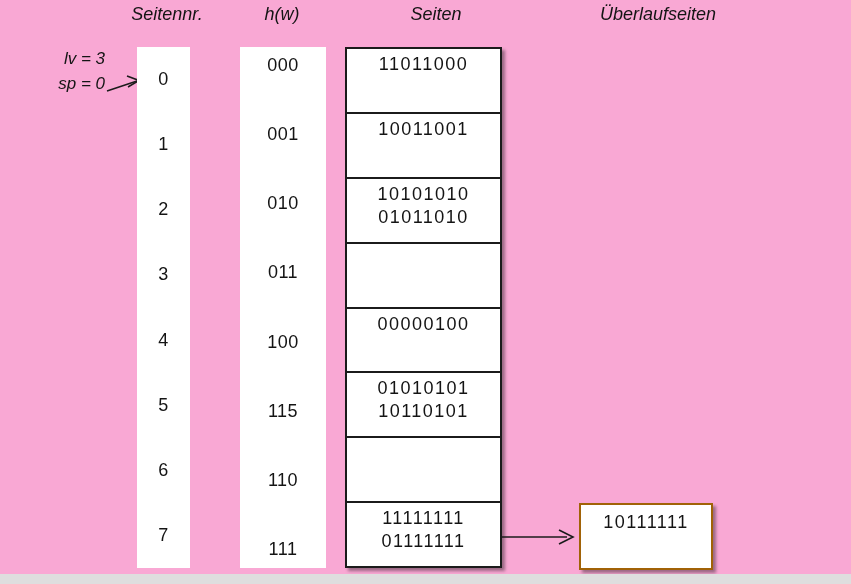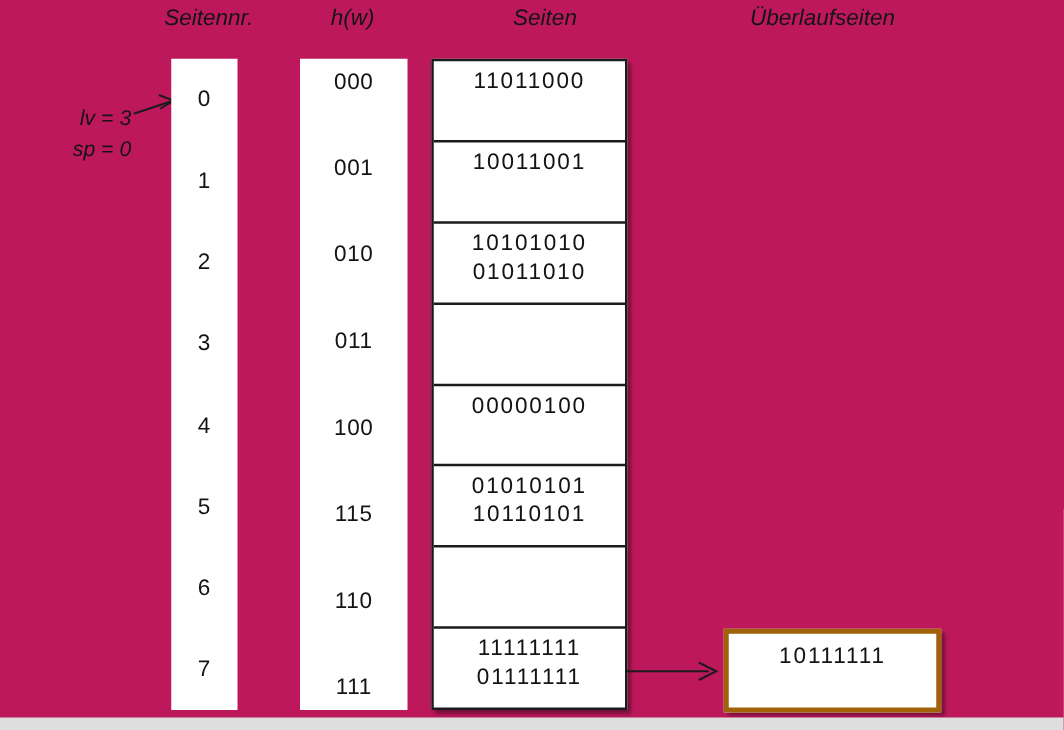--- a/index.html
+++ b/index.html
@@ -1,34 +1,34 @@
 <!DOCTYPE html>
 <html><head>
 <meta charset="utf-8">
 <style>
   html,body{margin:0;padding:0;}
   .canvas{
     position:relative;
     width:851px;height:584px;
-    background:#be185d;
+    background:#f9a8d4;
     font-family:"Liberation Sans", sans-serif;
     color:#141414;
     overflow:hidden;
   }
   .hdr{
     position:absolute;top:4px;height:22px;
     transform:translateX(-50%);
     font-size:18px;font-style:italic;font-weight:500;
     white-space:nowrap;
   }
   .annotation{
     position:absolute;left:20px;top:46px;width:85px;
     text-align:right;
     font-size:17px;font-style:italic;font-weight:500;
-    line-height:25px;white-space:nowrap;margin-top:36px;
+    line-height:25px;white-space:nowrap;
   }
   .pointer-arrow{position:absolute;left:106px;top:72px;}
   .col{
     position:absolute;top:47px;height:521px;
     background:#ffffff;
     display:flex;flex-direction:column;
   }
   .col-nr{left:137px;width:53px;}
   .col-hw{left:240px;width:86px;gap:33px;}
   .col .cell{
@@ -47,24 +47,24 @@
     flex:1;
     padding-top:4px;
     text-align:center;
   }
   .pagesbox .pcell + .pcell{border-top:2px solid #1b1b1b;text-align:center;}
   .pline{
     height:23px;line-height:23px;
     font-size:18px;font-weight:500;letter-spacing:1.5px;
   }
   .overflowbox{
-    position:absolute;left:579px;top:503px;width:174px;height:67px;
+    position:absolute;left:579px;top:503px;width:134px;height:67px;
     box-sizing:border-box;
     background:#ffffff;
-    border:4px solid #a16207;
+    border:2px solid #a16207;
     box-shadow:3px 3px 3px rgba(0,0,0,0.38);
     padding-top:6px;text-align:center;
   }
   .overflow-arrow{position:absolute;left:501px;top:524px;}
   .bottom-bar{
     position:absolute;left:0;top:574px;width:851px;height:10px;
     background:#dedede;
   }
   svg line, svg path{stroke:#1b1b1b;stroke-width:1.6;fill:none;}
 </style>

